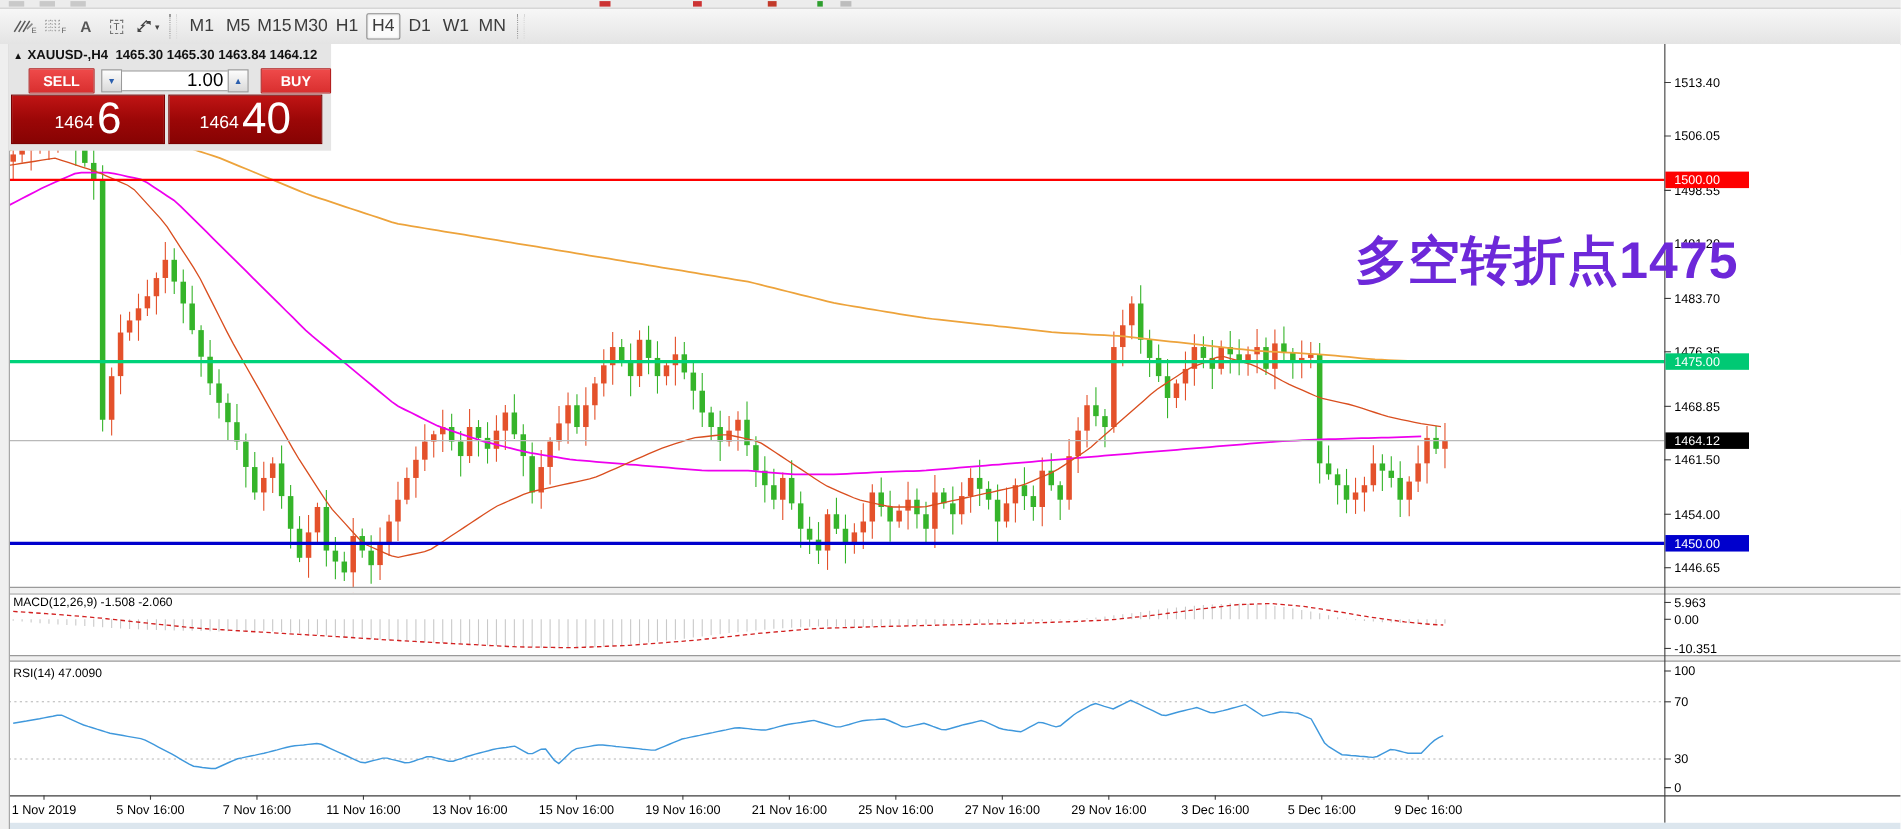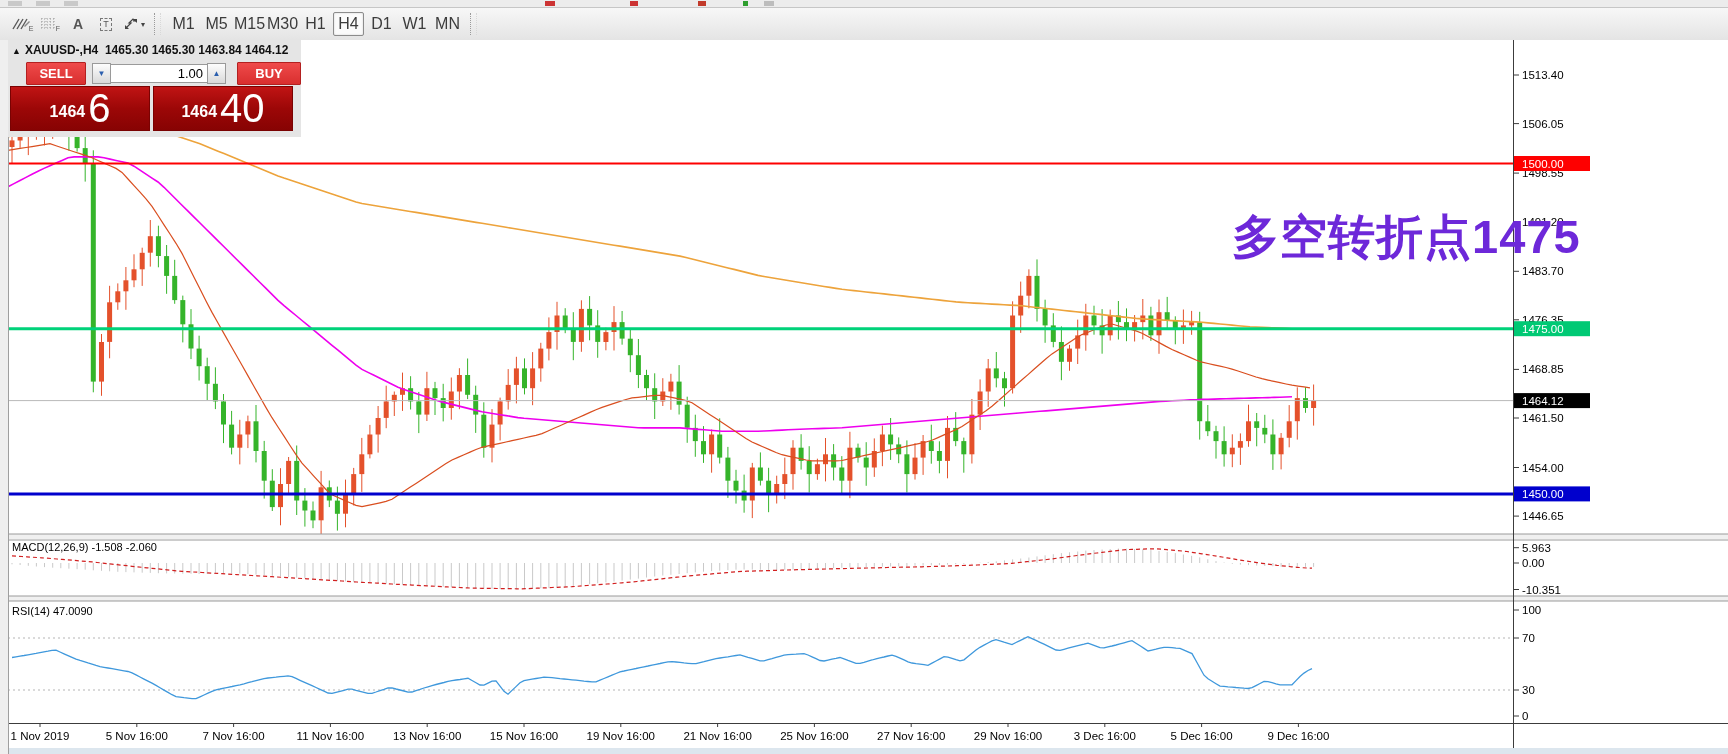--- a/index.html
+++ b/index.html
@@ -23,25 +23,25 @@
   #chart-wrap{position:absolute;left:0;top:40px;width:1728px;height:714px;background:#fff;}
   #left-gutter{position:absolute;left:0;top:40px;width:8px;height:714px;background:#efefef;border-right:1px solid #9f9f9f;z-index:5;}
 
   
   #trade-panel{position:absolute;left:8px;top:40px;width:293px;height:97px;background:#e5e5e5;z-index:6;}
   #symbol-row{position:absolute;left:4px;top:3px;font-size:12px;font-weight:700;color:#111;white-space:nowrap;}
   #symbol-row .tri{font-size:9px;margin-right:4px;}
   #trade-controls{position:absolute;left:2px;top:22px;width:290px;height:22px;display:flex;align-items:center;margin-left:16px;}
   .trade-btn{width:58px;height:21px;background:linear-gradient(#ef4a4a,#d92f2f);border:1px solid #b32020;color:#fff;font-size:13px;font-weight:700;display:flex;align-items:center;justify-content:center;border-radius:1px;}
   .spin-btn{width:17px;height:19px;background:linear-gradient(#fdfdfd,#d9d9d9);border:1px solid #9a9a9a;color:#2b5fae;font-size:8px;display:flex;align-items:center;justify-content:center;}
-  #vol-input{width:92px;height:17px;border:1px solid #9a9a9a;border-left:none;border-right:none;font-size:13px;text-align:right;padding:0 4px 0 0;font-family:"Liberation Sans",sans-serif;color:#000;}
+  #vol-input{width:92px;height:17px;border:1px solid #9a9a9a;border-left:none;border-right:none;font-size:17px;text-align:right;padding:0 4px 0 0;font-family:"Liberation Sans",sans-serif;color:#000;}
   #trade-tiles{position:absolute;left:2px;top:46px;display:flex;}
   .tile{width:140px;height:45px;background:linear-gradient(180deg,#c01414 0%,#9c0707 50%,#870303 100%);border:1px solid #7a0202;color:#fff;display:flex;align-items:flex-end;justify-content:center;padding-bottom:3px;box-sizing:border-box;}
   .tile + .tile{margin-left:3px;}
-  .t-small{font-size:16px;font-weight:700;line-height:30px;margin-right:3px;}
+  .t-small{font-size:16px;font-weight:400;line-height:30px;margin-right:3px;}
   .t-big{font-size:40px;font-weight:400;line-height:38px;}
 
   
   #annotation{position:absolute;left:1232px;top:206px;font-size:47px;font-weight:700;color:#6d28d9;z-index:7;white-space:nowrap;letter-spacing:1px;}
 
   svg text{font-family:"Liberation Sans",sans-serif;}
 </style>
 </head>
 <body>
 <div id="app">

